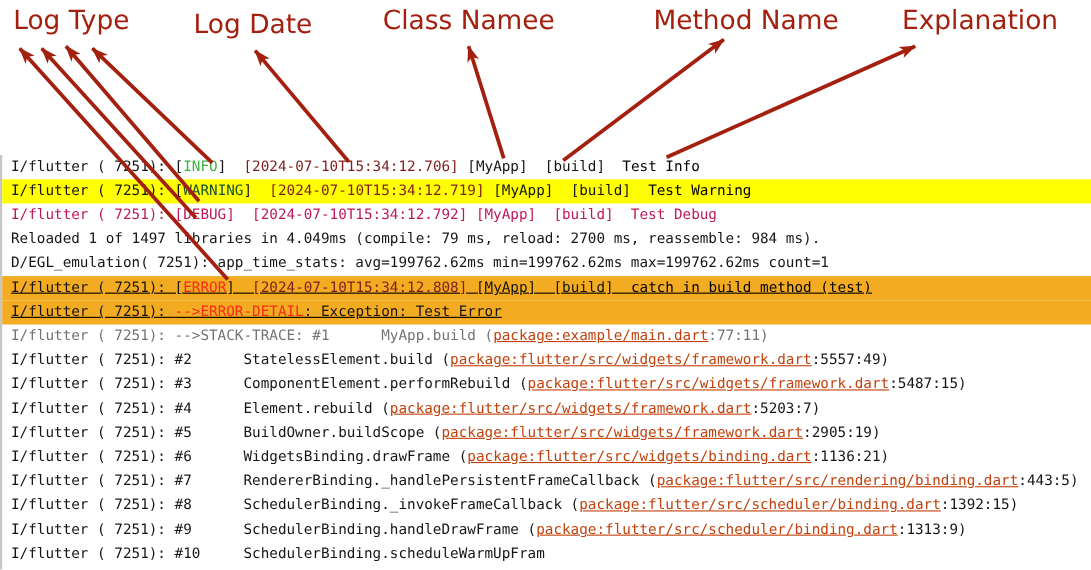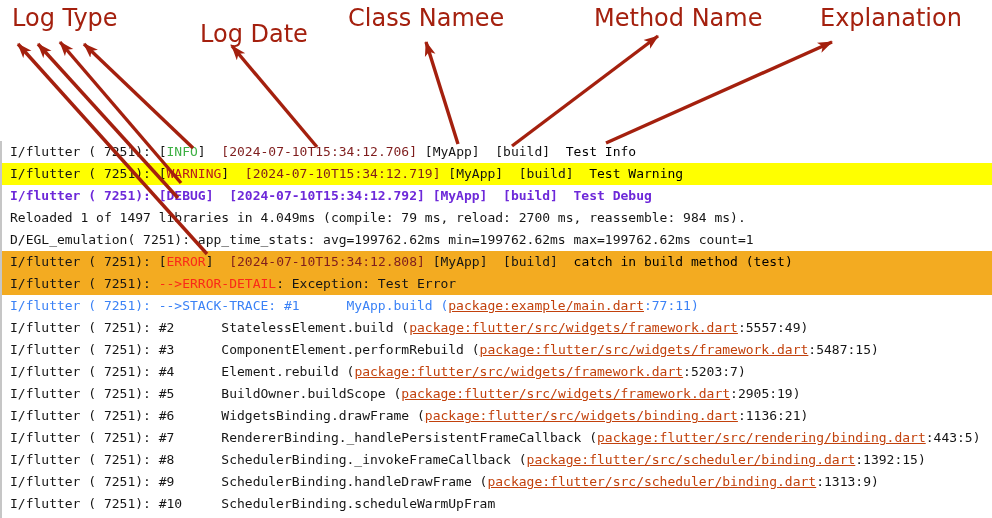--- a/index.html
+++ b/index.html
@@ -1,38 +1,38 @@
 <!DOCTYPE html>
 <html><head>
 <meta charset="utf-8">
 <style>
   html,body{margin:0;padding:0;background:#ffffff;}
   .stage{position:relative;width:992px;height:518px;overflow:hidden;background:#ffffff;
          font-family:"DejaVu Sans", sans-serif;}
   .annotation-label{position:absolute;color:#A4200E;font-size:24px;letter-spacing:0px;
                     white-space:nowrap;z-index:4;}
   #lbl-log-type{left:12px;top:4px;}
-  #lbl-log-date{left:200px;top:8px;margin-top:12px;}
+  #lbl-log-date{left:176px;top:8px;}
   #lbl-class-name{left:348px;top:4px;}
   #lbl-method-name{left:594px;top:4px;}
   #lbl-explanation{left:820px;top:4px;text-align:right;}
   #arrow-layer{position:absolute;left:0;top:0;width:992px;height:518px;z-index:5;pointer-events:none;}
   .log{position:absolute;left:0;top:141px;width:990px;height:377px;border-left:2px solid #c6c6c6;
        font-family:"DejaVu Sans Mono", monospace;font-size:13px;line-height:22px;white-space:pre;z-index:1;}
   .row{height:22px;padding-left:8px;}
   .bg-yellow{background:#FFFF00;}
-  .bg-orange{background:#F3AB21;}
+  .bg-orange{background:#F3AB21;text-decoration:underline;}
   .c-default{color:#151515;}
   .c-green{color:#3CB043;}
-  .c-orange{color:#b91c1c;}
+  .c-orange{color:#14532d;}
   .c-cyan{color:#7f1d1d;}
   .c-blue{color:#000000;}
   .c-red{color:#FA2A18;}
-  .c-gray{color:#6d28d9;font-weight:bold;}
-  .c-lightgray{color:#3b82f6;}
+  .c-gray{color:#be185d;}
+  .c-lightgray{color:#737373;}
   .c-link{color:#c2410c;text-decoration:underline;cursor:pointer;}
 </style>
 </head>
 <body>
 
 <div class="stage">
 
   <div class="annotation-label" id="lbl-log-type">Log Type</div>
   <div class="annotation-label" id="lbl-log-date">Log Date</div>
   <div class="annotation-label" id="lbl-method-name">Method Name</div>

